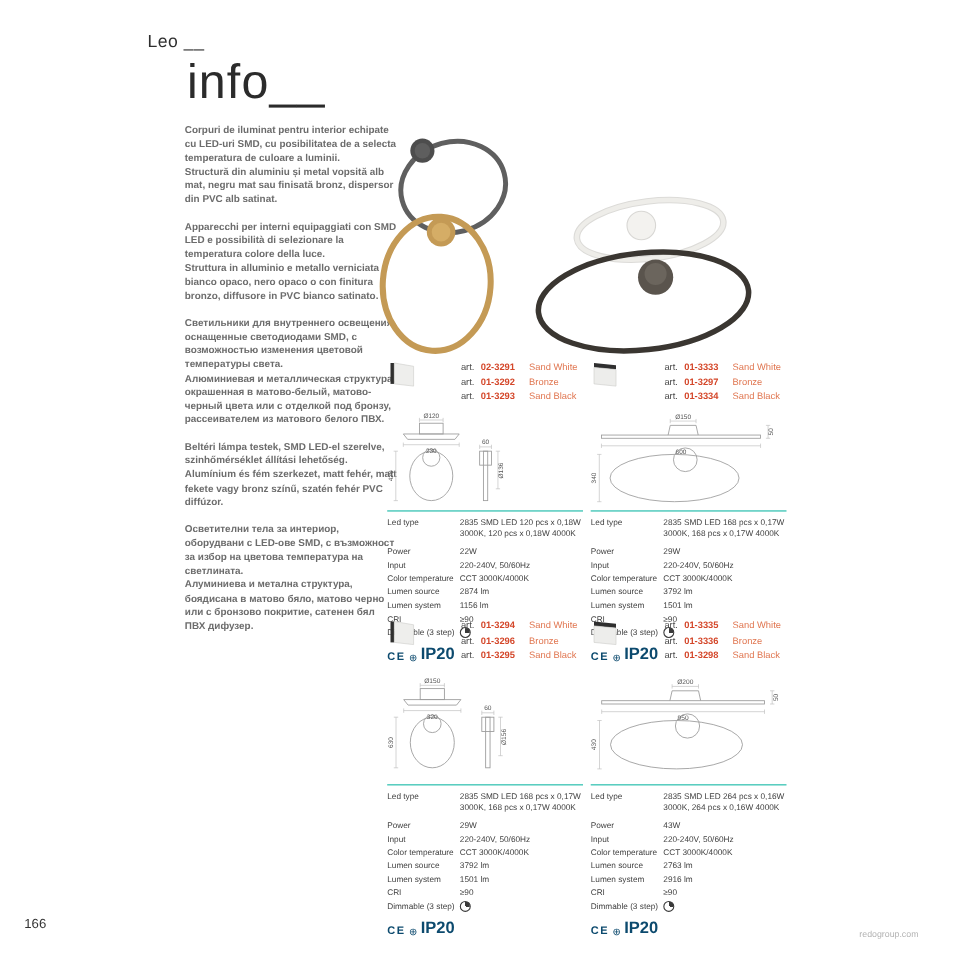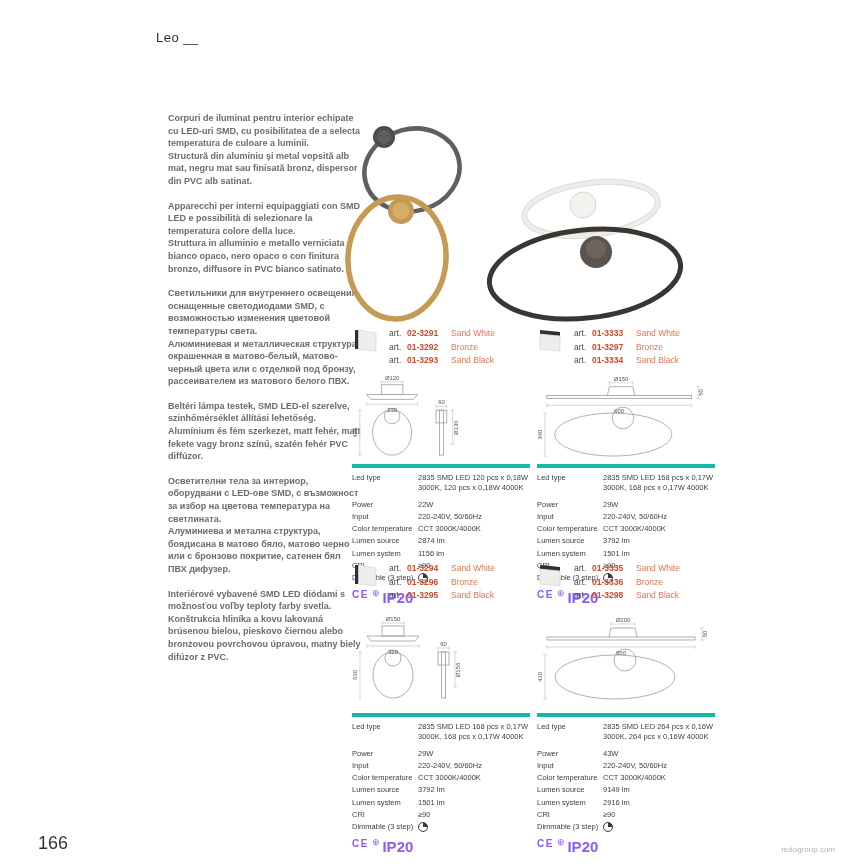--- a/index.html
+++ b/index.html
@@ -1,80 +1,79 @@
 <!DOCTYPE html>
 <html><head>
 <meta charset="utf-8">
 <style>
   html,body{margin:0;padding:0;background:#ffffff;}
   .page{position:relative;width:868px;height:868px;background:#fff;
         font-family:"Liberation Sans",sans-serif;overflow:hidden;color:#3a3a3a;}
 
-  .brand{position:absolute;left:156px;top:30px;font-size:13px;color:#2e2e2e;letter-spacing:.5px;}
+  .brand{position:absolute;left:134px;top:30px;font-size:16px;color:#2e2e2e;letter-spacing:.5px;}
   .title{position:absolute;left:170px;top:50px;font-size:44px;font-weight:300;color:#2b2b2b;letter-spacing:1px;}
 
   .desc-col{position:absolute;left:168px;top:112px;width:193px;}
   .desc{font-size:9px;line-height:1.4;color:#6c6c6c;margin:0 0 12px 0;white-space:pre-line;font-weight:bold;}
   .desc.en{color:#3a3a3a;font-weight:bold;}
 
   .product{position:absolute;width:178px;}
   .p0{left:352px;top:326px;}
   .p1{left:537px;top:326px;}
   .p2{left:352px;top:561px;}
   .p3{left:537px;top:561px;}
 
   .articles{display:flex;gap:11px;align-items:flex-start;min-height:44px;}
   .boxicon{width:26px;height:24px;flex:none;margin-top:2px;}
   .artrows{padding-top:1px;}
   .artrow{display:flex;font-size:8.5px;line-height:1.6;}
-  .artlbl{color:#4a4a4a;width:18px;}
+  .artlbl{color:#4a4a4a;width:18px;margin-left:30px;}
   .artcode{color:#d4472a;font-weight:bold;width:44px;}
   .artfin{color:#e0754f;}
 
   .diagram{display:block;margin:4px 0 0 0;}
   .d1{height:86px;width:178px;}
   .d2{height:100px;width:178px;}
   .diagram text{font-size:6px;fill:#555;font-family:"Liberation Sans",sans-serif;}
 
-  .specs{border-top:4px solid #14b8a6;padding-top:5px;margin-top:4px;}
+  .specs{border-top:1px solid #14b8a6;padding-top:5px;margin-top:4px;}
   .specrow{display:flex;font-size:7.5px;color:#3f3f3f;line-height:1.3;margin-bottom:2.5px;}
   .specrow.first{margin-bottom:7px;}
   .speclbl{width:66px;flex:none;}
   .specval{flex:1;}
   .dimicon{width:8px;height:8px;border:1px solid #3a3a3a;border-radius:50%;display:inline-block;
            background:conic-gradient(#3a3a3a 0deg 95deg,#ffffff 95deg 360deg);}
-  .certs{margin-top:6px;display:flex;align-items:flex-start;gap:3px;color:#8b5cf6;}
+  .certs{margin-top:6px;display:flex;align-items:flex-end;gap:3px;color:#0c4a6e;}
   .ce{font-weight:bold;letter-spacing:1.5px;font-size:10px;}
   .circ{font-size:9px;line-height:1;}
   .ip{font-weight:bold;font-size:15px;}
 
   .photo{position:absolute;}
-  .pagenum{position:absolute;left:38px;top:833px;font-size:18px;color:#333;}
+  .pagenum{position:absolute;left:22px;top:833px;font-size:12px;color:#333;}
   .website{position:absolute;right:33px;top:845px;font-size:8px;color:#b3b3b3;margin-left:40px;}
 </style>
 </head>
 <body>
 
 <div class="page">
 
   <div class="brand">Leo __</div>
+  <div class="title">info__</div>
 
   <div class="desc-col">
     <p class="desc">Corpuri de iluminat pentru interior echipate cu LED-uri SMD, cu posibilitatea de a selecta temperatura de culoare a luminii.
 Structură din aluminiu și metal vopsită alb mat, negru mat sau finisată bronz, dispersor din PVC alb satinat.</p>
     <p class="desc">Apparecchi per interni equipaggiati con SMD LED e possibilità di selezionare la temperatura colore della luce.
 Struttura in alluminio e metallo verniciata bianco opaco, nero opaco o con finitura bronzo, diffusore in PVC bianco satinato.</p>
     <p class="desc">Светильники для внутреннего освещения, оснащенные светодиодами SMD, с возможностью изменения цветовой температуры света.
 Алюминиевая и металлическая структура, окрашенная в матово-белый, матово-черный цвета или с отделкой под бронзу, рассеивателем из матового белого ПВХ.</p>
     <p class="desc">Beltéri lámpa testek, SMD LED-el szerelve, szinhőmérséklet állítási lehetőség.
 Alumínium és fém szerkezet, matt fehér, matt fekete vagy bronz színű, szatén fehér PVC diffúzor.</p>
     <p class="desc">Осветителни тела за интериор, оборудвани с LED-ове SMD, с възможност за избор на цветова температура на светлината.
 Алуминиева и метална структура, боядисана в матово бяло, матово черно или с бронзово покритие, сатенен бял ПВХ дифузер.</p>
-    <p class="desc">Interiérové vybavené SMD LED diódami s možnosťou voľby teploty farby svetla.
-Konštrukcia hliníka a kovu lakovaná brúsenou bielou, pieskovo čiernou alebo bronzovou povrchovou úpravou, matny biely difúzor z PVC.</p>
   </div>
 
   <svg class="photo" style="left:330px;top:113px" width="150" height="212" viewBox="0 0 150 212">
     <ellipse cx="82" cy="57" rx="48" ry="41" transform="rotate(-15 82 57)" fill="none" stroke="#5f5f5f" stroke-width="4.5"></ellipse>
     <circle cx="54" cy="24" r="11" fill="#4d4d4d"></circle>
     <circle cx="54" cy="24" r="7" fill="#5e5e5e"></circle>
     <ellipse cx="67" cy="145" rx="49" ry="61" transform="rotate(4 67 145)" fill="none" stroke="#c49a55" stroke-width="5.5"></ellipse>
     <circle cx="71" cy="98" r="13" fill="#c49a55"></circle>
     <circle cx="71" cy="98" r="8.5" fill="#d5ad66"></circle>
   </svg>
@@ -443,21 +442,21 @@
       <div class="specrow">
         <span class="speclbl">Input</span>
         <span class="specval">220-240V, 50/60Hz</span>
       </div>
       <div class="specrow">
         <span class="speclbl">Color temperature</span>
         <span class="specval">CCT 3000K/4000K</span>
       </div>
       <div class="specrow">
         <span class="speclbl">Lumen source</span>
-        <span class="specval">9149 lm</span>
+        <span class="specval">2763 lm</span>
       </div>
       <div class="specrow">
         <span class="speclbl">Lumen system</span>
         <span class="specval">2916 lm</span>
       </div>
       <div class="specrow">
         <span class="speclbl">CRI</span>
         <span class="specval">≥90</span>
       </div>
       <div class="specrow">

